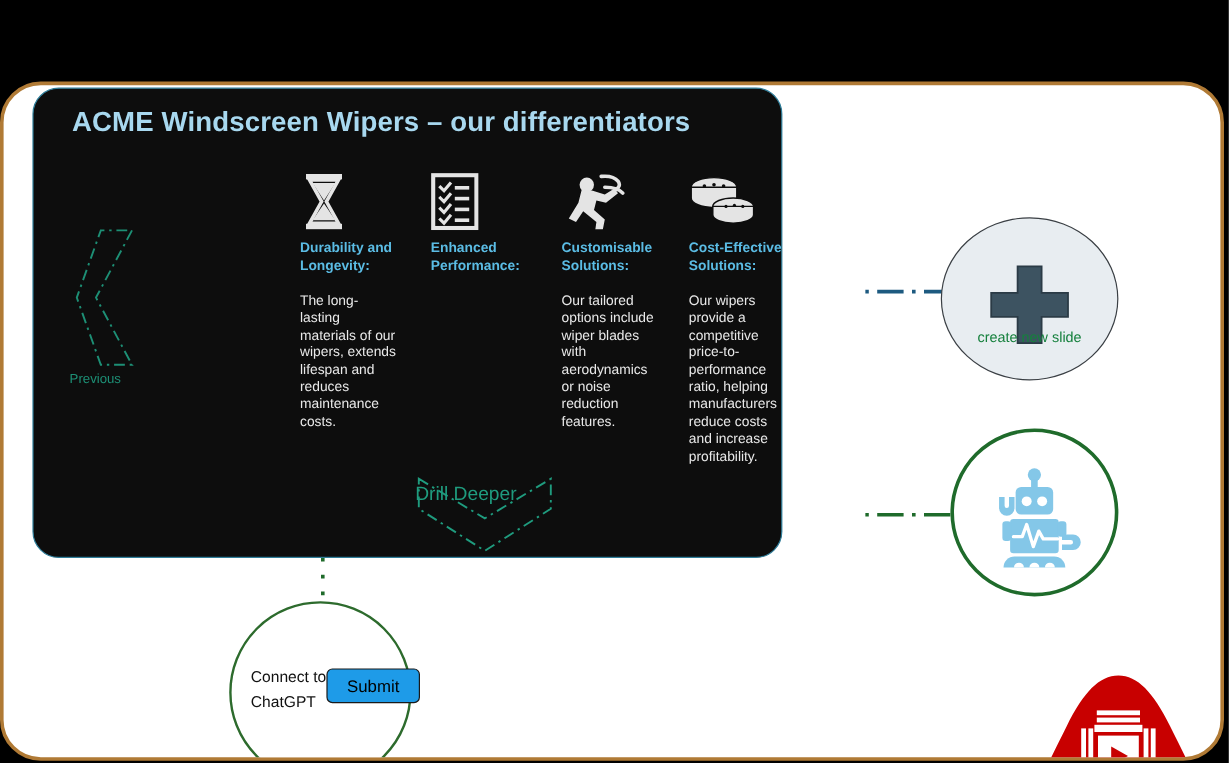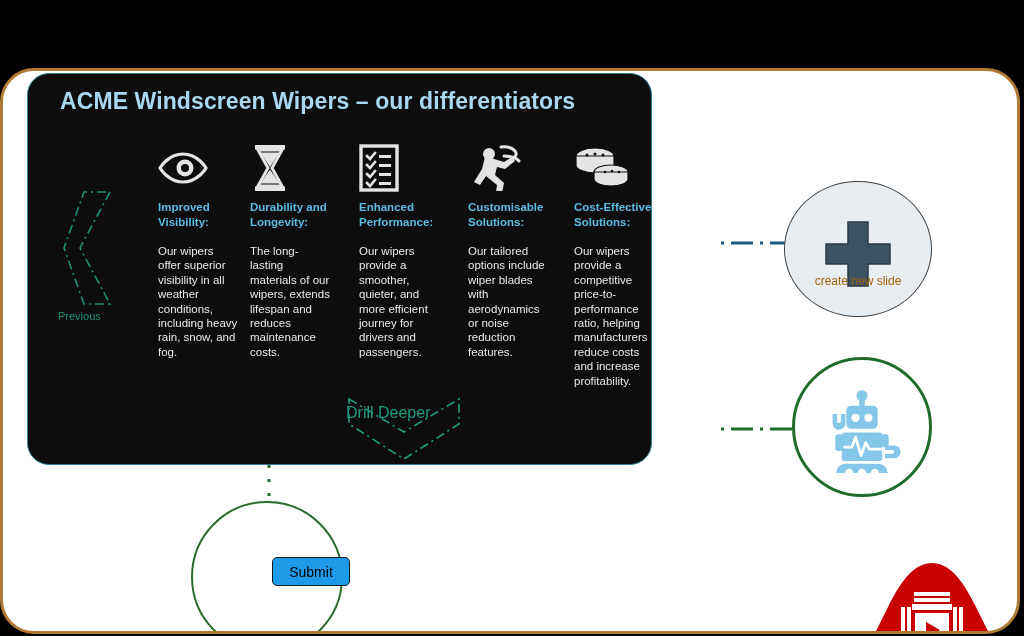--- a/index.html
+++ b/index.html
@@ -125,21 +125,21 @@
     top: 36px;
     transform: translateX(-50%);
   }
   #create-slide-label {
     position: absolute;
     left: 0;
     right: 0;
     bottom: 28px;
     text-align: center;
     font-size: 12px;
-    color: #a16207;
+    color: #15803d;
   }
 
   #robot-circle {
     position: absolute;
     left: 789px;
     top: 286px;
     width: 140px;
     height: 140px;
     border-radius: 50%;
     background: #ffffff;
@@ -245,20 +245,21 @@
         <circle cx="57" cy="40" r="4.5"></circle>
         <circle cx="36" cy="100" r="4.5"></circle>
         <circle cx="50" cy="100" r="4.5"></circle>
         <circle cx="64" cy="100" r="4.5"></circle>
         <path d="M31 72 h8 l4 -11 l6 20 l5 -14 l4 7 h13" stroke="#ffffff" stroke-width="3" fill="none" stroke-linejoin="round" stroke-linecap="round"></path>
       </g>
     </svg>
   </div>
 
   <div id="chatgpt-circle">
+    <div id="chatgpt-label">Connect to ChatGPT</div>
     <button id="submit-button">Submit</button>
   </div>
 
   <svg id="brand-logo" viewBox="0 0 162 128">
     <path d="M81 2 C97 2 110 16 124 44 C136 68 148 92 152 104
              C158 120 150 126 136 126 L110 126
              A29 29 0 0 0 52 126 L26 126
              C12 126 4 120 10 104 C14 92 26 68 38 44 C52 16 65 2 81 2 Z" fill="#c80000"></path>
     <g fill="#ffffff">
       <rect x="64" y="52" width="34" height="34"></rect>
@@ -294,31 +295,20 @@
       <div class="chev-label">Next</div>
     </div>
 
     <div class="chev" id="drill-chevron">
       <svg width="116" height="66" viewBox="0 0 116 66">
         <path d="M3 3 L58 36 L113 3 L113 28 L58 63 L3 28 Z" fill="none" stroke="#1f9b7e" stroke-width="1.6" stroke-dasharray="9,4,2,4"></path>
       </svg>
       <div class="chev-label">Drill Deeper</div>
     </div>
 
-    <div class="col" id="col-0">
-      <div class="col-icon">
-        <svg width="50" height="34" viewBox="0 0 50 34">
-          <path d="M25 3 C40 3 48 17 48 17 C48 17 40 31 25 31 C10 31 2 17 2 17 C2 17 10 3 25 3 Z" fill="none" stroke="#e4e4e4" stroke-width="3.2"></path>
-          <circle cx="27" cy="17" r="8.5" fill="#e4e4e4"></circle>
-          <circle cx="27" cy="17" r="4" fill="#0d0d0d"></circle>
-        </svg>
-      </div>
-      <div class="col-head">Improved Visibility:</div>
-      <div class="col-body">Our wipers offer superior visibility in all weather conditions, including heavy rain, snow, and fog.</div>
-    </div>
 
     <div class="col" id="col-1">
       <div class="col-icon">
         <svg width="40" height="48" viewBox="0 0 40 48">
           <rect x="5" y="1" width="30" height="4.5" fill="#e4e4e4"></rect>
           <rect x="5" y="42.5" width="30" height="4.5" fill="#e4e4e4"></rect>
           <path d="M8 6 H32 L22 24 L32 42 H8 L18 24 Z" fill="none" stroke="#e4e4e4" stroke-width="3"></path>
           <path d="M10.5 8.5 H29.5 L20 23 Z" fill="#e4e4e4"></path>
           <path d="M20 25.5 L29.5 39.5 H10.5 Z" fill="#e4e4e4"></path>
         </svg>
@@ -339,21 +329,20 @@
           </g>
           <g fill="#e4e4e4">
             <rect x="20" y="11" width="12" height="3"></rect>
             <rect x="20" y="20" width="12" height="3"></rect>
             <rect x="20" y="29" width="12" height="3"></rect>
             <rect x="20" y="38" width="12" height="3"></rect>
           </g>
         </svg>
       </div>
       <div class="col-head">Enhanced Performance:</div>
-      <div class="col-body">Our wipers provide a smoother, quieter, and more efficient journey for drivers and passengers.</div>
     </div>
 
     <div class="col" id="col-4">
       <div class="col-icon">
         <svg width="56" height="44" viewBox="0 0 56 44">
           <g fill="#e4e4e4" stroke="#0d0d0d" stroke-width="1.2">
             <ellipse cx="21" cy="10" rx="19" ry="8"></ellipse>
             <path d="M2 10 v9 a19 8 0 0 0 38 0 v-9 Z"></path>
             <ellipse cx="37" cy="26" rx="17" ry="7"></ellipse>
             <path d="M20 26 v7 a17 7 0 0 0 34 0 v-7 Z"></path>

